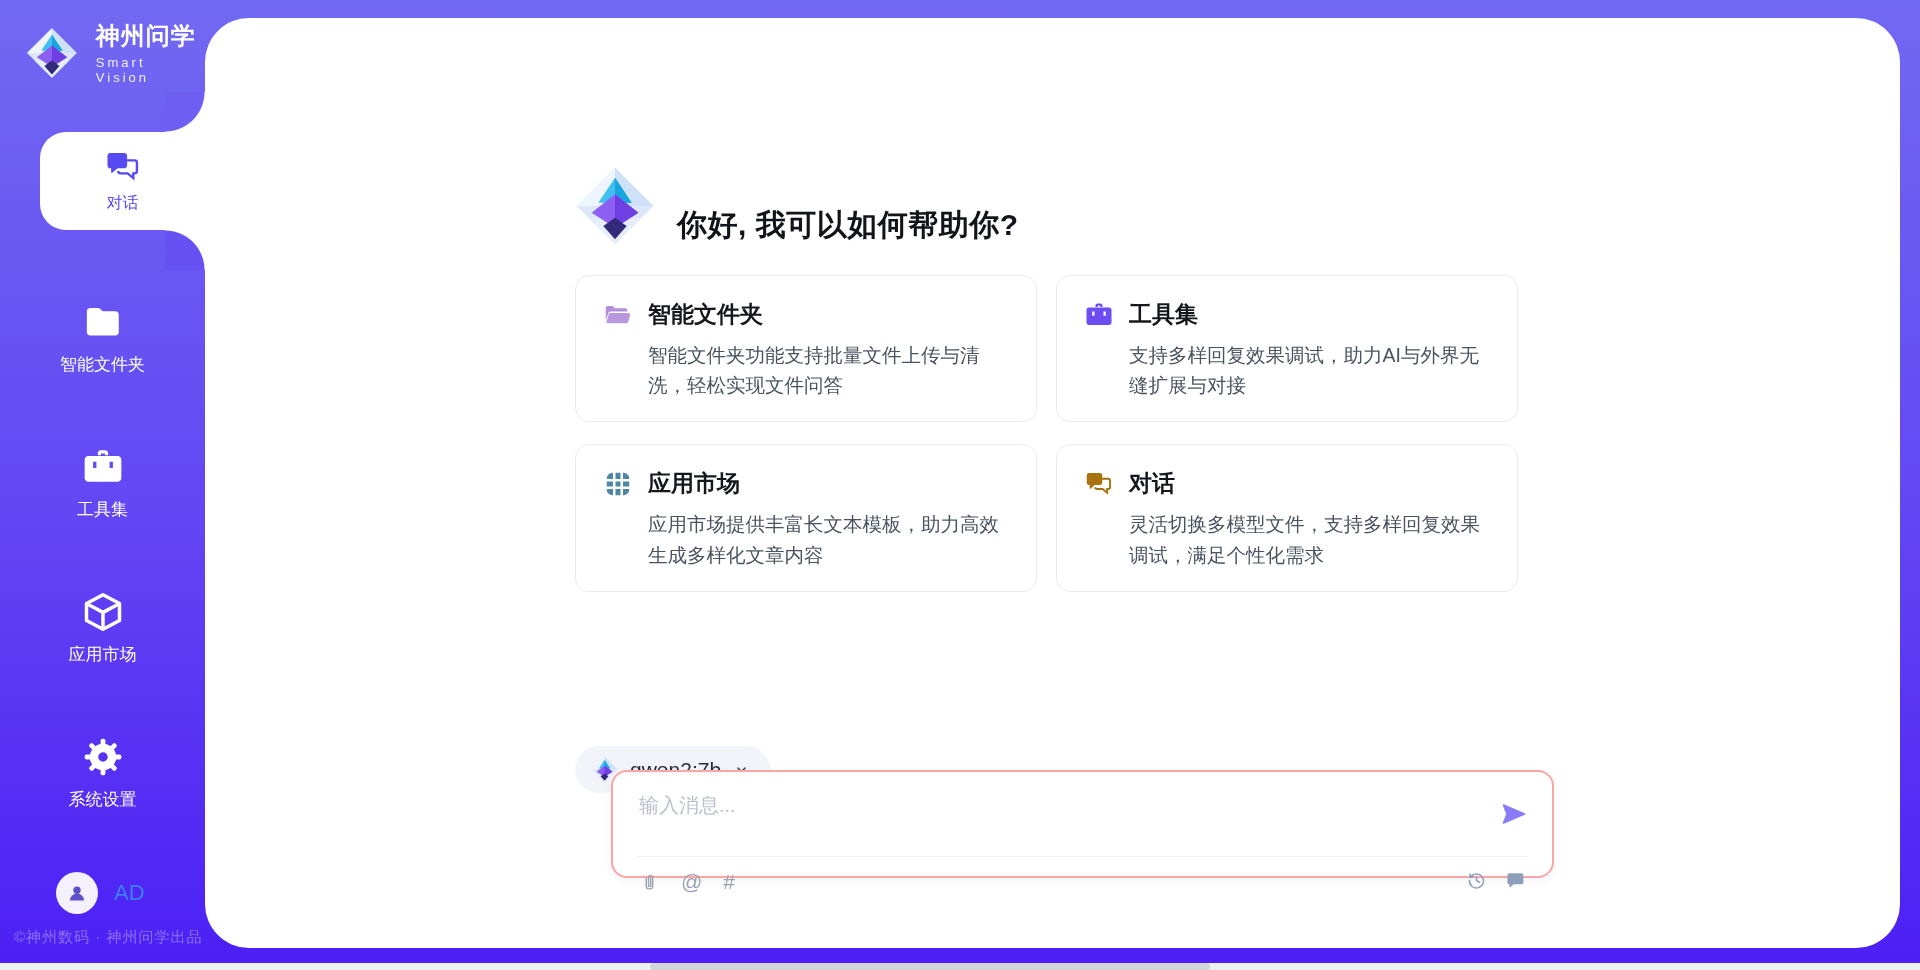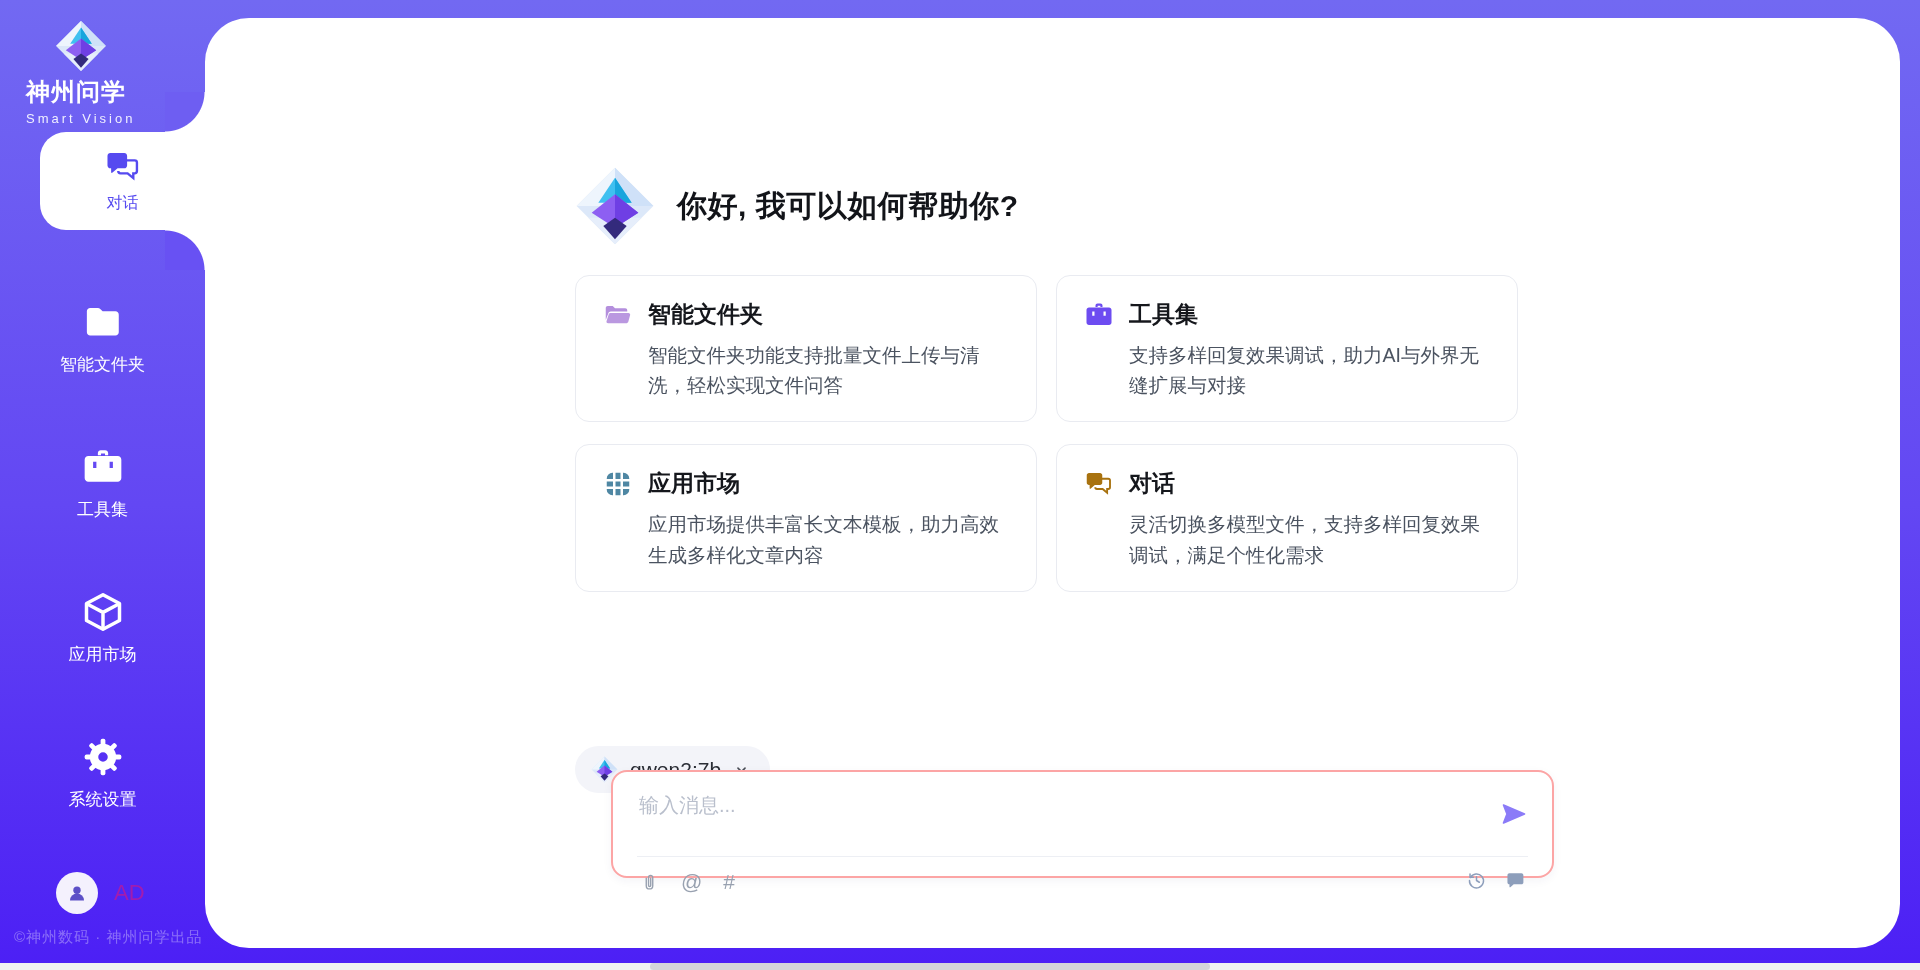--- a/index.html
+++ b/index.html
@@ -12,21 +12,21 @@
   svg { display:block; }
 
   
   .main-panel {
     position:absolute; left:205px; top:18px; width:1695px; height:930px;
     background:#ffffff; border-radius:44px;
   }
 
   
   .sidebar { position:absolute; left:0; top:0; width:205px; height:970px; }
-  .logo { position:absolute; left:26px; top:20px; display:flex; gap:4px; align-items:center;flex-direction:column; }
+  .logo { position:absolute; left:26px; top:20px; display:flex; gap:18px; align-items:center; }
   .logo-text .t { color:#fff; font-size:24px; font-weight:bold; letter-spacing:1px; }
   .logo-text .s { color:#f0f0ff; font-size:13px; letter-spacing:3px; margin-top:3px; }
 
   .nav-item {
     position:absolute; left:0; width:205px; display:flex; flex-direction:column;
     align-items:center; gap:9px; color:#ffffff; font-size:17px; cursor:pointer;
   }
   .nav-item svg { width:44px; height:44px; }
 
   
@@ -42,27 +42,27 @@
     background:radial-gradient(circle 40px at 0 0,#6e5ef2 0 39px,#ffffff 40px);
   }
   .curve-bottom {
     position:absolute; left:165px; top:230px; width:40px; height:40px; z-index:2;
     background:radial-gradient(circle 40px at 0 100%,#6851f3 0 39px,#ffffff 40px);
   }
 
   .user-row { position:absolute; left:56px; top:872px; display:flex; align-items:center; gap:16px; cursor:pointer; }
   .avatar { width:42px; height:42px; border-radius:50%; background:#f4f1fd; display:flex; align-items:center; justify-content:center; }
   .avatar svg { width:24px; height:24px; color:#5d50c7; }
-  .user-name { color:#a21caf; font-size:22px; }
+  .user-name { color:#3b82f6; font-size:22px; }
   .side-footer { position:absolute; left:14px; top:928px; color:rgba(255,255,255,.34); font-size:15px; letter-spacing:1px; }
 
   
   .content { position:absolute; left:575px; top:18px; width:943px; }
 
-  .hero { position:absolute; top:148px; left:0; display:flex; align-items:center; gap:22px; }
+  .hero { position:absolute; top:148px; left:0; display:flex; align-items:flex-end; gap:22px; }
   .hero svg { width:80px; height:80px; }
   .hero h1 { font-size:30px; font-weight:bold; color:#121419; letter-spacing:.5px; }
 
   .cards { position:absolute; top:257px; left:0; width:943px; display:grid;
            grid-template-columns:1fr 1fr; column-gap:19px; row-gap:22px; }
   .card { background:#fff; border:1.5px solid #e9ebf1; border-radius:14px; padding:23px 27px 21px; cursor:pointer; }
   .card-head { display:flex; align-items:center; gap:15px; }
   .card-head svg { width:30px; height:30px; }
   .card-title { font-size:23px; font-weight:bold; color:#15171c; }
   .card-desc { margin:10px 0 0 45px; font-size:19.5px; line-height:1.55; color:#4b5360; }

